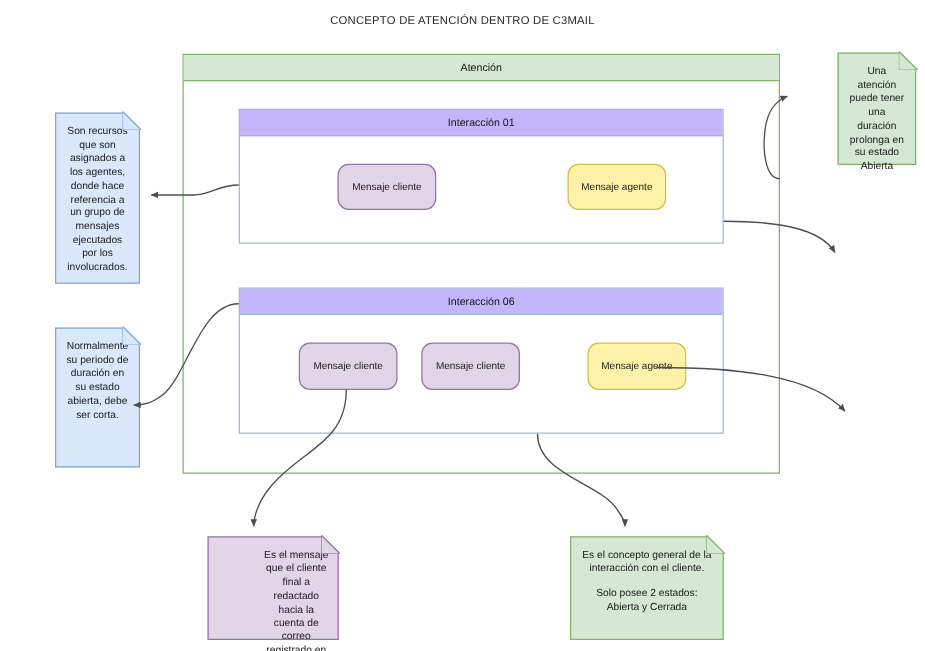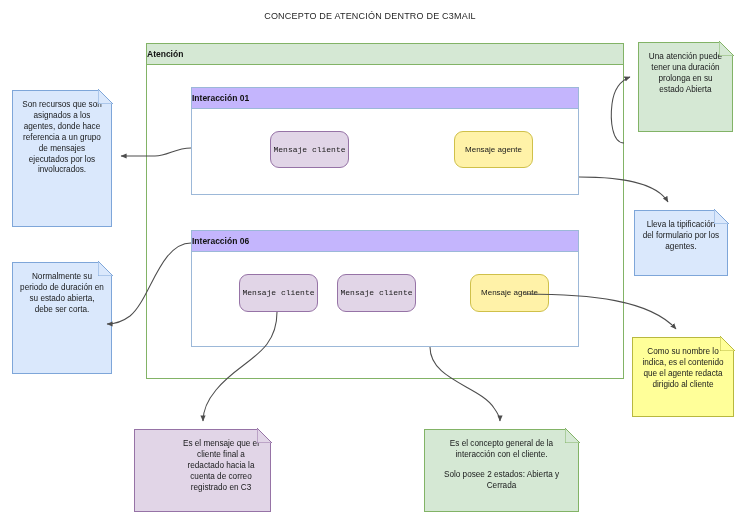--- a/index.html
+++ b/index.html
@@ -45,21 +45,22 @@
   
   .container-box {
     position: absolute;
     box-sizing: border-box;
     background: #ffffff;
     z-index: 2;
   }
   .container-header {
     box-sizing: border-box;
     width: 100%;
-    font-weight: bold;
+    text-align: center;
+    font-weight: normal;
     font-size: 8.5px;
     line-height: 1;
     padding: 6px 0 5px 0;
   }
 
   #atencion-box {
     left: 146px;
     top: 43px;
     width: 478px;
     height: 336px;
@@ -102,21 +103,20 @@
     justify-content: center;
     text-align: center;
     font-size: 8px;
     line-height: 1.2;
     z-index: 3;
   }
   .msg-cliente {
     background: #e1d5e7;
     border: 1px solid #9673a6;
     color: #1a1a1a;
-    font-family: Liberation Mono, monospace;
   }
   .msg-agente {
     background: #fff2a8;
     border: 1px solid #cfc04a;
     color: #1a1a1a;
     margin-left: 24px;
   }
   #msg-i1-cliente { left: 270px; top: 131px;  width: 79px; height: 37px; }
   #msg-i1-agente  { left: 430px; top: 131px;  width: 79px; height: 37px; }
   #msg-i2-cliente-1 { left: 239px; top: 274px; width: 79px; height: 38px; }
@@ -135,20 +135,21 @@
     box-sizing: border-box;
     display: flex;
     flex-direction: column;
     align-items: center;
     justify-content: flex-start;
     text-align: center;
     font-size: 8.2px;
     line-height: 1.33;
     padding: 9px 7px 6px 7px;
     word-wrap: break-word;
+    margin-left: 32px;
   }
   .note .note-text { display: block; width: 100%; }
   .note .note-text + .note-text { margin-top: 9px; }
 
   .note-blue .note-body {
     background: #dae8fc;
     border: 1px solid #7ea6d9;
     color: #18191a;
   }
   .note-green .note-body {
@@ -247,43 +248,21 @@
       <span class="note-text">Una atención puede tener una duración prolonga en su estado Abierta</span>
     </div>
     <span class="fold">
       <svg width="15" height="15" viewBox="0 0 15 15">
         <polygon points="0,0 15,15 15,0" fill="#ffffff"></polygon>
         <polygon points="0,0 15,15 0,15" fill="#d5e8d4" stroke="#82b366" stroke-width="1"></polygon>
       </svg>
     </span>
   </div>
 
-  <div class="note note-blue" id="note-tipificacion">
-    <div class="note-body">
-      <span class="note-text">Lleva la tipificación del formulario por los agentes.</span>
-    </div>
-    <span class="fold">
-      <svg width="15" height="15" viewBox="0 0 15 15">
-        <polygon points="0,0 15,15 15,0" fill="#ffffff"></polygon>
-        <polygon points="0,0 15,15 0,15" fill="#dae8fc" stroke="#7ea6d9" stroke-width="1"></polygon>
-      </svg>
-    </span>
-  </div>
-
-  <div class="note note-yellow" id="note-agente-redacta">
-    <div class="note-body">
-      <span class="note-text">Como su nombre lo indica, es el contenido que el agente redacta dirigido al cliente</span>
-    </div>
-    <span class="fold">
-      <svg width="15" height="15" viewBox="0 0 15 15">
-        <polygon points="0,0 15,15 15,0" fill="#ffffff"></polygon>
-        <polygon points="0,0 15,15 0,15" fill="#ffff99" stroke="#b8b83f" stroke-width="1"></polygon>
-      </svg>
-    </span>
-  </div>
+
 
   <div class="note note-purple" id="note-mensaje-cliente">
     <div class="note-body">
       <span class="note-text">Es el mensaje que el cliente final a redactado hacia la cuenta de correo registrado en C3</span>
     </div>
     <span class="fold">
       <svg width="15" height="15" viewBox="0 0 15 15">
         <polygon points="0,0 15,15 15,0" fill="#ffffff"></polygon>
         <polygon points="0,0 15,15 0,15" fill="#e1d5e7" stroke="#9673a6" stroke-width="1"></polygon>
       </svg>

